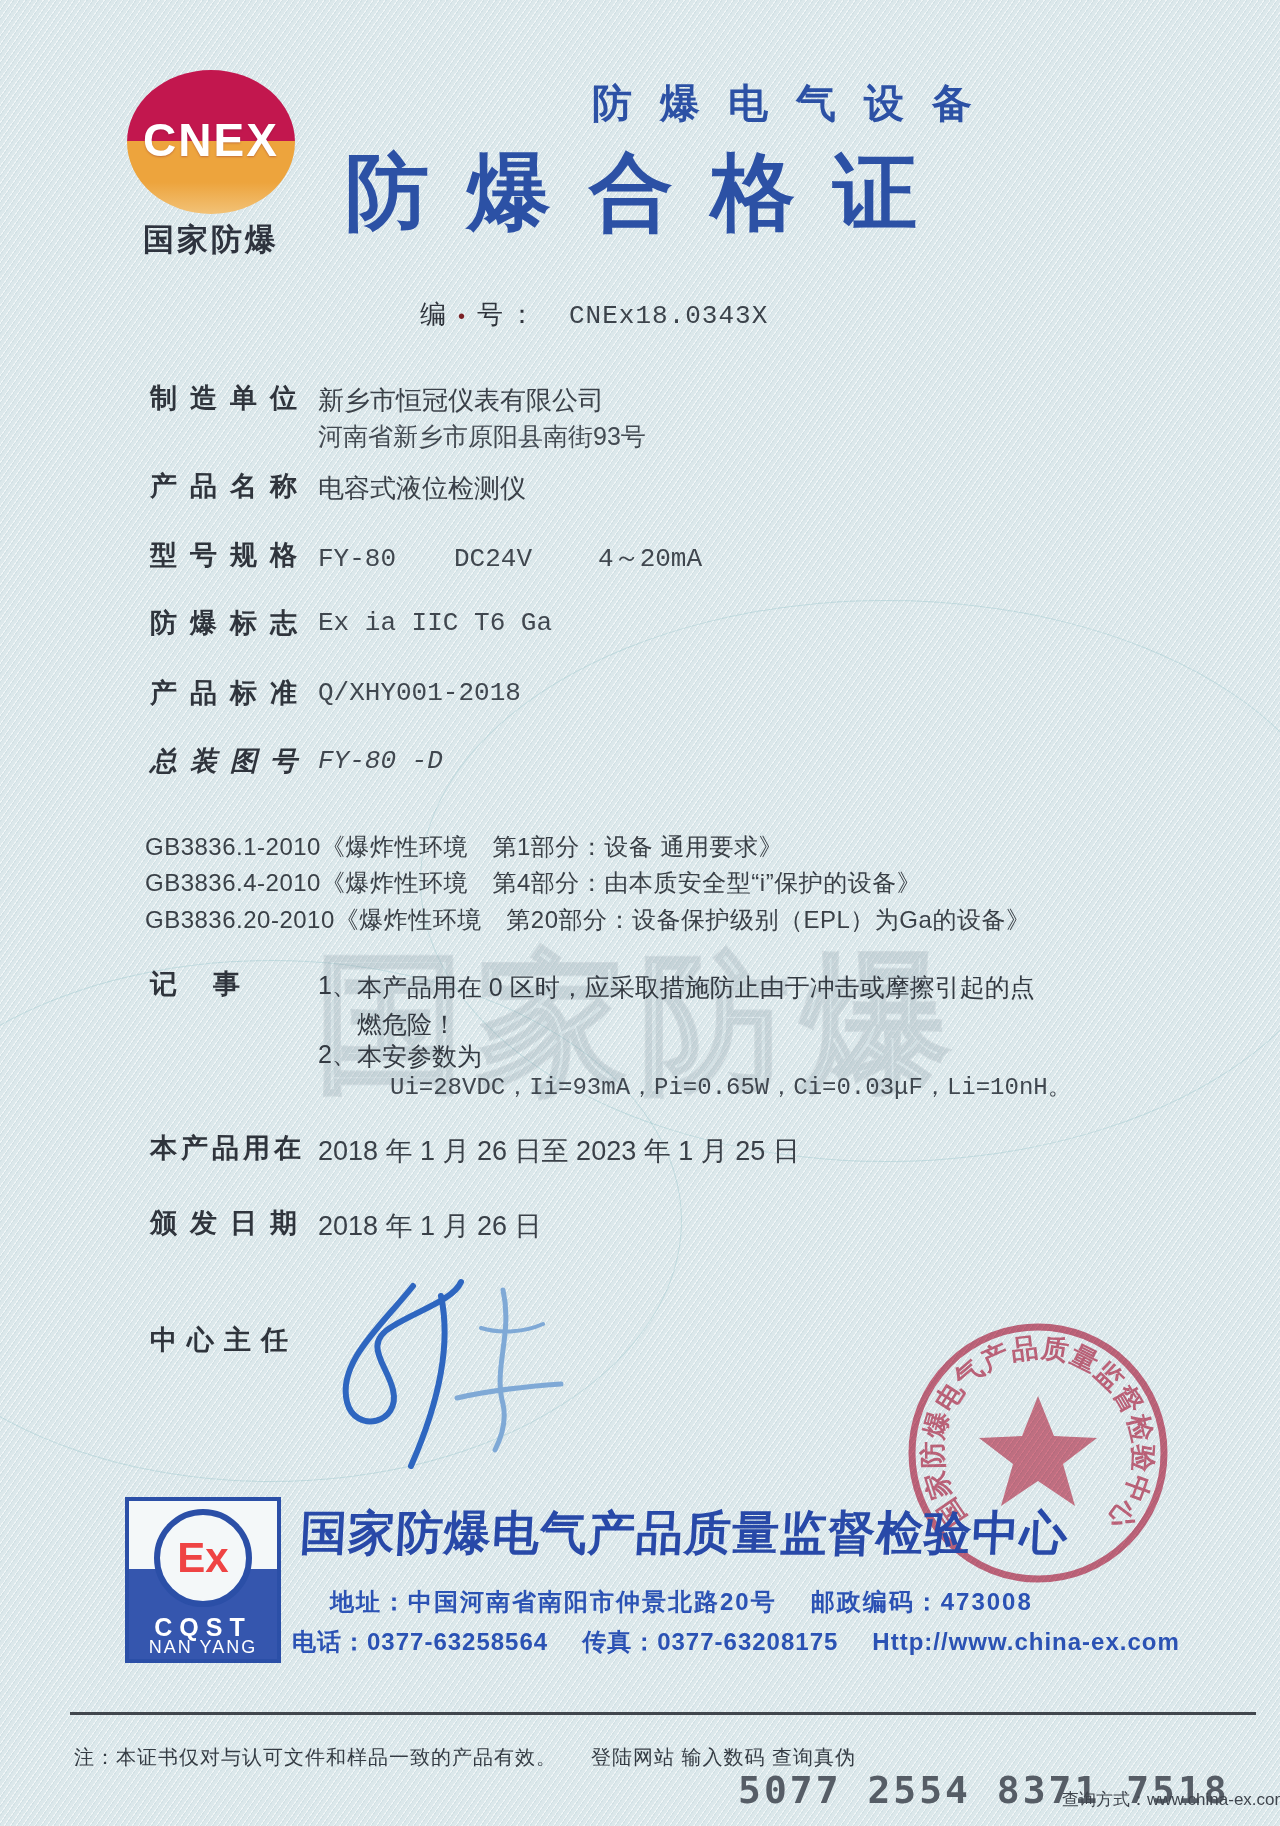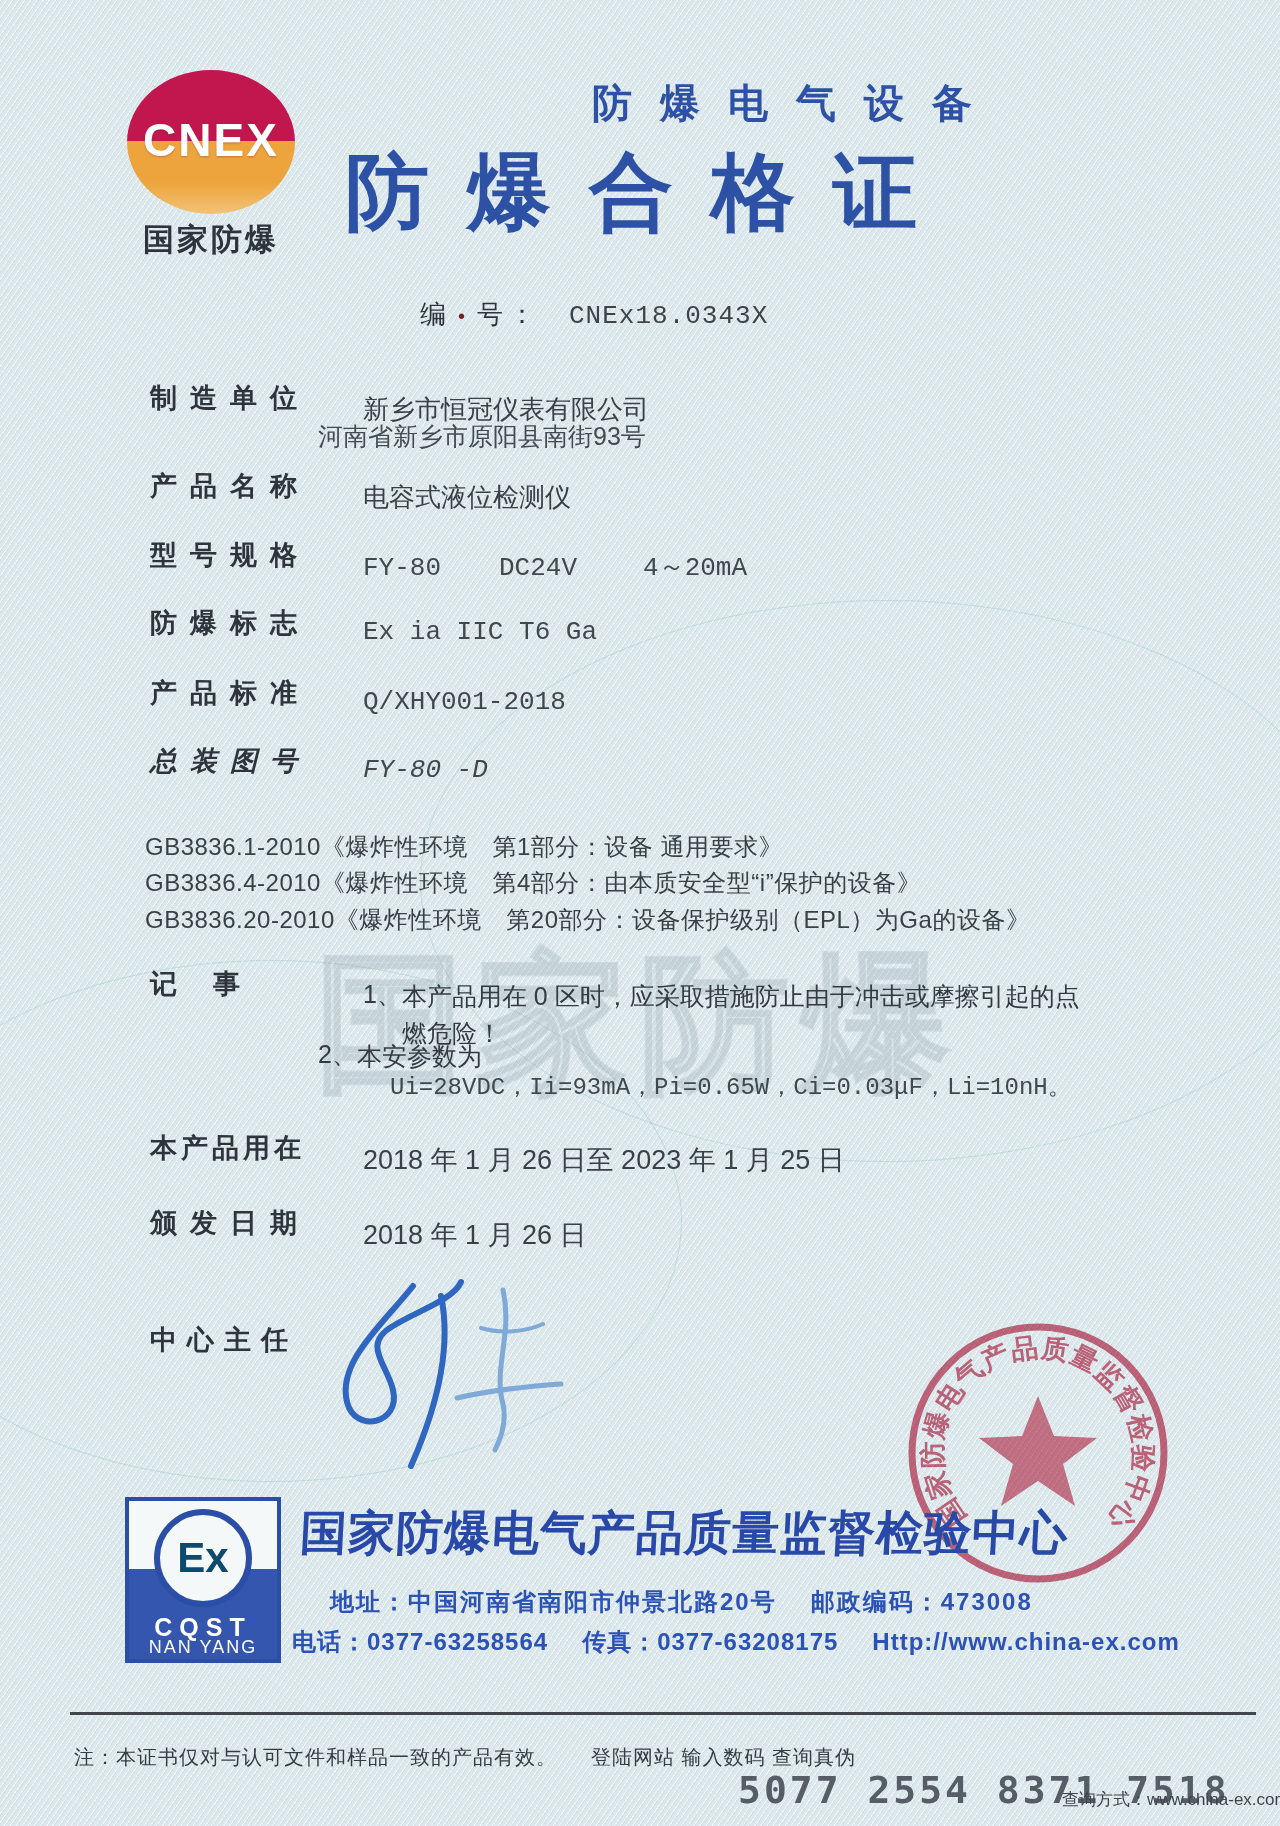--- a/index.html
+++ b/index.html
@@ -34,41 +34,41 @@
   .title{position:absolute;left:345px;top:136px;width:700px;font-size:84px;font-weight:700;letter-spacing:38px;color:#2c51a5;white-space:nowrap;}
   .number-line{position:absolute;left:420px;top:297px;font-size:26px;color:#2f343c;letter-spacing:6px;white-space:nowrap;}
   .number-line .dot{color:#7a1f24;margin:0 6px;font-size:20px;vertical-align:middle;}
   .number-line .num{font-family:"Liberation Mono", monospace;color:#3c434b;margin-left:28px;letter-spacing:1px;}
   
   .frow{position:absolute;left:150px;white-space:nowrap;}
   .flabel{display:inline-block;font-size:27px;font-weight:600;color:#2f343c;vertical-align:top;}
   .ls4{letter-spacing:13px;}
   .ls5{letter-spacing:4px;}
   .ls2{letter-spacing:36px;}
-  .fvalue{position:absolute;left:168px;top:12px;font-size:26px;color:#3a4048;margin-left:45px;}
+  .fvalue{position:absolute;left:168px;top:3px;font-size:26px;color:#3a4048;}
   .mono{font-family:"Liberation Mono", monospace;color:#40474f;}
   .gap1{margin-right:58px;}
   .gap2{margin-right:66px;}
   .addr2{position:absolute;left:168px;top:40px;font-size:25px;color:#434a52;}
   
   .std-intro{position:absolute;left:145px;top:793px;font-size:27px;font-weight:700;color:#2d323a;letter-spacing:1px;}
   .std-line{position:absolute;left:145px;font-size:24px;color:#3a4047;letter-spacing:0.5px;}
   
   .note-num{display:inline-block;font-size:25px;color:#343a42;vertical-align:top;}
   .note-text{display:inline-block;font-size:25px;color:#343a42;width:700px;white-space:normal;line-height:37px;}
   .params{position:absolute;left:390px;top:1070px;font-size:24px;}
   
   .sig{position:absolute;left:295px;top:1272px;width:280px;height:200px;}
   
   .stamp{position:absolute;left:903px;top:1318px;width:270px;height:270px;opacity:.88;mix-blend-mode:multiply;}
   
   .badge{position:absolute;left:125px;top:1497px;width:148px;height:158px;border:4px solid #2b4fa7;background:#f4f8f9;}
   .badge .band{position:absolute;left:0;bottom:0;width:100%;height:90px;background:#3556ae;}
   .badge .circle{position:absolute;left:50%;top:8px;transform:translateX(-50%);width:86px;height:86px;border-radius:50%;border:6px solid #2b4fa7;background:#f4f8f9;display:flex;align-items:center;justify-content:center;}
-  .badge .circle span{font-size:42px;font-weight:700;color:#0c4a6e;}
+  .badge .circle span{font-size:42px;font-weight:700;color:#ef4444;}
   .badge .cqst{position:absolute;left:0;top:112px;width:100%;text-align:center;color:#fff;font-size:25px;font-weight:600;letter-spacing:7px;}
   .badge .ny{position:absolute;left:0;top:136px;width:100%;text-align:center;color:#fff;font-size:18px;letter-spacing:2px;}
   .org-name{position:absolute;left:300px;top:1502px;font-size:47px;font-weight:700;color:#2849a8;letter-spacing:1px;white-space:nowrap;transform:skewX(-3deg);}
   .org-line1{position:absolute;left:330px;top:1586px;font-size:24px;font-weight:700;color:#2b52b4;letter-spacing:2px;white-space:nowrap;}
   .org-line2{position:absolute;left:292px;top:1626px;font-size:24px;font-weight:700;color:#2b52b4;letter-spacing:1px;white-space:nowrap;}
   .org-line1 .sp, .org-line2 .sp{margin-left:34px;}
   
   .rule{position:absolute;left:70px;top:1712px;width:1186px;height:3px;background:#41464d;}
   .bottom-note{position:absolute;left:74px;top:1744px;font-size:20px;color:#343b43;letter-spacing:1px;white-space:nowrap;}
   .bottom-note .hint{margin-left:34px;}

